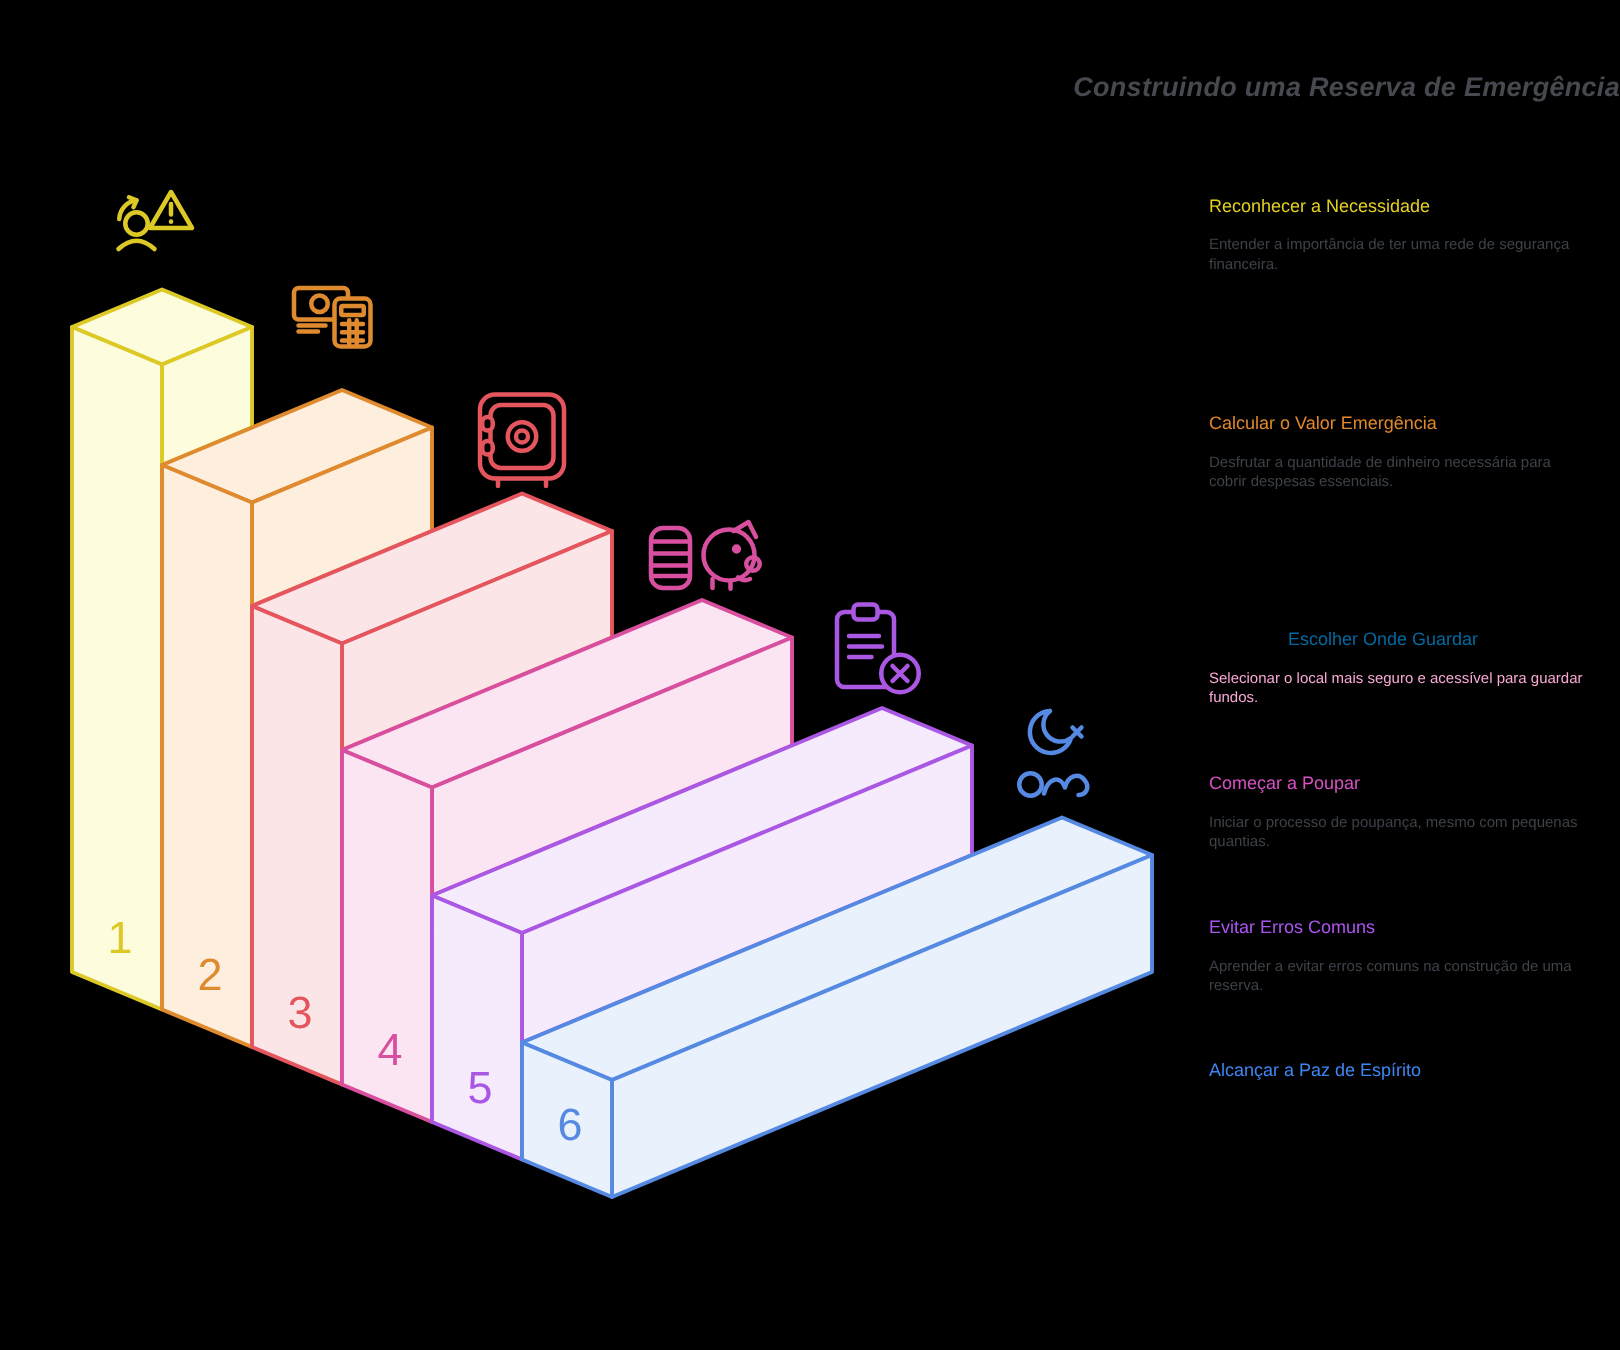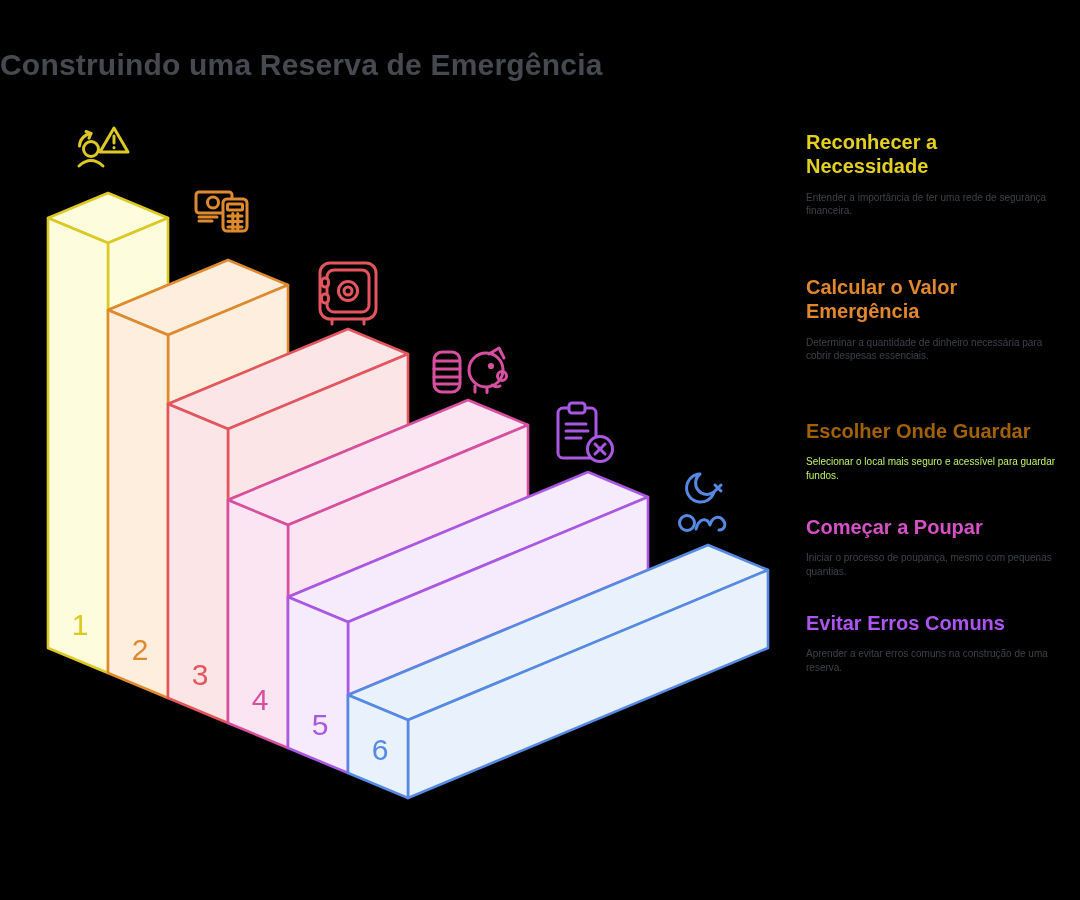--- a/index.html
+++ b/index.html
@@ -1,23 +1,23 @@
 <!DOCTYPE html>
 <html><head>
 <meta charset="utf-8">
 <style>
   html,body{margin:0;padding:0;}
   body{width:1080px;height:900px;background:#000;overflow:hidden;
        font-family:"Liberation Sans", sans-serif;position:relative;}
   #canvas{position:absolute;inset:0;width:1080px;height:900px;}
-  .page-title{position:absolute;top:48px;left:0;width:100%;text-align:left;
-      font-size:30px;font-weight:bold;letter-spacing:.2px;color:#46494f;}
+  .page-title{position:absolute;top:48px;left:0;width:100%;text-align:right;
+      font-size:18px;font-weight:bold;letter-spacing:.2px;color:#46494f;font-style:italic;}
   #scene{position:absolute;left:0;top:0;}
   .sec{position:absolute;left:806px;width:252px;}
-  .sec-title{font-size:20px;font-weight:bold;line-height:1.22;width:232px;margin:0 0 12px 0;}
+  .sec-title{font-size:12px;font-weight:normal;line-height:1.22;width:232px;margin:0 0 12px 0;}
   .sec-body{font-size:10px;line-height:1.35;color:#3d4249;margin:0;}
   text.step-num{font-size:30px;font-family:"Liberation Sans",sans-serif;}
   .icon{fill:none;stroke-width:3;stroke-linecap:round;stroke-linejoin:round;}
   polygon.face{stroke-width:2.6;stroke-linejoin:round;}
 </style>
 </head>
 <body style="background: rgb(0, 0, 0);">
 
 <div id="canvas">
 
@@ -111,29 +111,30 @@
         <text x="380" y="760.3333333333334" text-anchor="middle" class="step-num" fill="#5589e2">6</text>
       </g>
   </svg>
 
   <div class="sec" style="top:130px">
     <p class="sec-title" style="color: rgb(228, 208, 33);">Reconhecer a Necessidade</p>
     <p class="sec-body" style="color: rgb(61, 66, 73);">Entender a importância de ter uma rede de segurança financeira.</p>
   </div>
   <div class="sec" style="top:275px">
     <p class="sec-title" style="color: rgb(224, 136, 43);">Calcular o Valor Emergência</p>
-    <p class="sec-body" style="color: rgb(61, 66, 73);">Determinar a quantidade de dinheiro necessária para cobrir despesas essenciais.</p>
+    <p class="sec-body" style="color: rgb(61, 66, 73);">Desfrutar a quantidade de dinheiro necessária para cobrir despesas essenciais.</p>
   </div>
   <div class="sec" style="top:419px">
-    <p class="sec-title" style="color: #a16207;">Escolher Onde Guardar</p>
-    <p class="sec-body" style="color: #bef264;">Selecionar o local mais seguro e acessível para guardar fundos.</p>
+    <p class="sec-title" style="color: #0369a1; text-align: center;">Escolher Onde Guardar</p>
+    <p class="sec-body" style="color: #f9a8d4;">Selecionar o local mais seguro e acessível para guardar fundos.</p>
   </div>
   <div class="sec" style="top:611px">
     <p class="sec-title" style="color: rgb(173, 85, 242);">Evitar Erros Comuns</p>
     <p class="sec-body" style="color: rgb(61, 66, 73);">Aprender a evitar erros comuns na construção de uma reserva.</p>
   </div>
   <div class="sec" style="top:515px">
     <p class="sec-title" style="color: rgb(214, 81, 197);">Começar a Poupar</p>
     <p class="sec-body" style="color: rgb(61, 66, 73);">Iniciar o processo de poupança, mesmo com pequenas quantias.</p>
   </div>
   <div class="sec" style="top:706px">
+    <p class="sec-title" style="color: rgb(62, 134, 243);">Alcançar a Paz de Espírito</p>
   </div>
 </div>
 
 </body></html>

